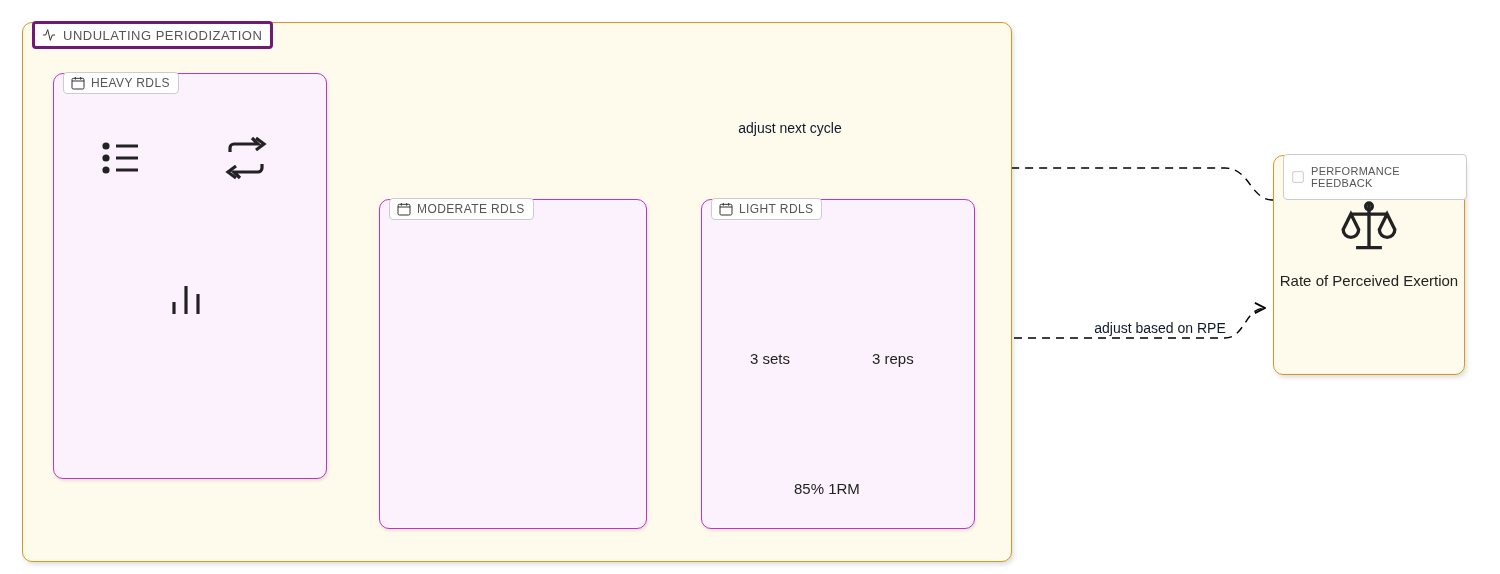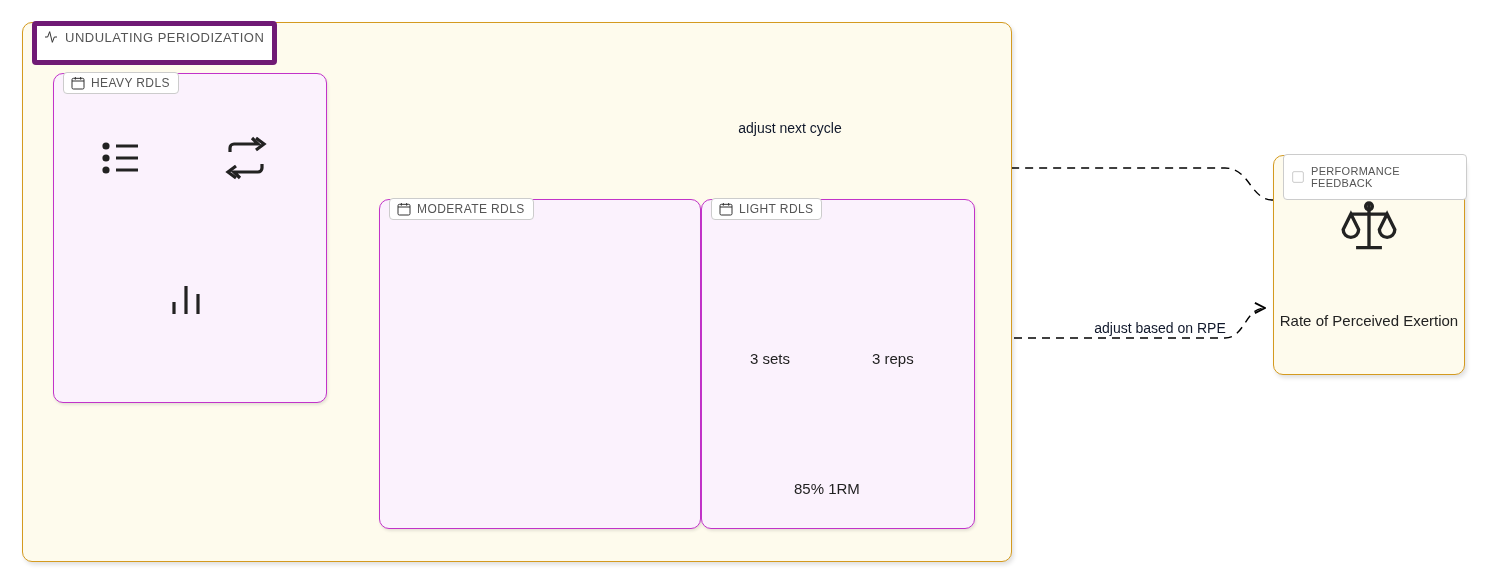--- a/index.html
+++ b/index.html
@@ -1,30 +1,30 @@
 <!DOCTYPE html>
 <html><head>
 <meta charset="utf-8">
 <style>
   html,body{margin:0;padding:0;width:1500px;height:574px;background:#fff;font-family:Helvetica,Arial,sans-serif;color:#222;}
   .stage{position:relative;width:1500px;height:574px;}
   .abs{position:absolute;box-sizing:border-box;}
   
   .periodization{left:22px;top:22px;width:990px;height:540px;background:#FEFBED;border:1.5px solid #d49a1f;border-radius:10px;box-shadow:2px 3px 4px rgba(0,0,0,.12);}
   
-  .group-tab{position:absolute;left:9px;top:-2px;background:#fff;border:5px solid #701a75;border-radius:4px;padding:3px 8px 15px 6px;font-size:13px;letter-spacing:.5px;display:flex;align-items:center;gap:6px;color:#555;}
+  .group-tab{position:absolute;left:9px;top:-2px;background:#fff;border:3px solid #701a75;border-radius:4px;padding:3px 8px 3px 6px;font-size:13px;letter-spacing:.5px;display:flex;align-items:center;gap:6px;color:#555;}
   
   .session{background:#FBF2FD;border:1.5px solid #c233c9;border-radius:10px;box-shadow:1px 2px 3px rgba(0,0,0,.10);}
   .sess-tab{position:absolute;left:9px;top:-2px;background:#fff;border:1px solid #ccc;border-radius:4px;padding:2px 8px 2px 6px;font-size:12px;letter-spacing:.4px;display:flex;align-items:center;gap:5px;color:#555;}
   .icon{width:16px;height:16px;stroke:#333;stroke-width:1.5;fill:none;display:inline-block;flex:0 0 auto;}
   .big-icon svg{width:48px;height:48px;stroke:#222;stroke-width:1.6;fill:none;}
   
   .feedback{left:1273px;top:155px;width:192px;height:220px;background:#FEFBED;border:1.5px solid #d49a1f;border-radius:10px;box-shadow:2px 3px 4px rgba(0,0,0,.12);}
   .fb-tab{position:absolute;left:9px;top:-2px;background:#fff;border:1px solid #ccc;border-radius:4px;padding:10px 6px;font-size:11px;letter-spacing:.3px;width:170px;display:flex;align-items:center;gap:5px;color:#555;}
-  .fb-body{position:absolute;left:0;top:40px;width:100%;display:flex;flex-direction:column;align-items:center;gap:40px;}
+  .fb-body{position:absolute;left:0;top:40px;width:100%;display:flex;flex-direction:column;align-items:center;}
   .fb-label{font-size:15px;text-align:center;line-height:1.25;margin-top:10px;}
   
   .edge-label{font-size:14px;text-align:center;line-height:1.2;color:#0f172a;}
   
   .wires{position:absolute;left:0;top:0;width:1500px;height:574px;pointer-events:none;}
   .wire{stroke:#000;stroke-width:1.4;fill:none;}
   .dash{stroke-dasharray:8 6;}
 </style>
 </head>
 <body>
@@ -52,21 +52,21 @@
 <div class="abs periodization">
   <div class="group-tab">
     <span class="icon">
       <svg viewBox="0 0 24 24">
             <path d="M3 12h4l3-8 4 16 3-8h4"></path>
           </svg>
     </span>
     <span>UNDULATING PERIODIZATION</span>
   </div>
 
-  <div class="abs session" style="left:30px;top:50px;width:274px;height:330px;">
+  <div class="abs session" style="left:30px;top:50px;width:274px;height:406px;">
     <div class="sess-tab">
       <span class="icon">
         <svg viewBox="0 0 24 24">
               <rect x="3" y="5" width="18" height="16" rx="2"></rect>
               <path d="M3 9h18M8 3v4M16 3v4"></path>
             </svg>
       </span>
       <span>HEAVY RDLS</span>
     </div>
 
@@ -85,21 +85,21 @@
             <path d="M17 2l4 3-4 3M7 22l-4-3 4-3"></path>
           </svg>
     </div>
     <div class="abs big-icon" style="left:108px;top:200px;">
       <svg viewBox="0 0 24 24">
             <path d="M6 20v-6M12 20V6M18 20v-10"></path>
           </svg>
     </div>
   </div>
 
-  <div class="abs session" style="left:356px;top:176px;width:322px;height:330px;">
+  <div class="abs session" style="left:356px;top:176px;width:268px;height:330px;">
     <div class="sess-tab">
       <span class="icon">
         <svg viewBox="0 0 24 24">
               <rect x="3" y="5" width="18" height="16" rx="2"></rect>
               <path d="M3 9h18M8 3v4M16 3v4"></path>
             </svg>
       </span>
       <span>MODERATE RDLS</span>
     </div>
   </div>

